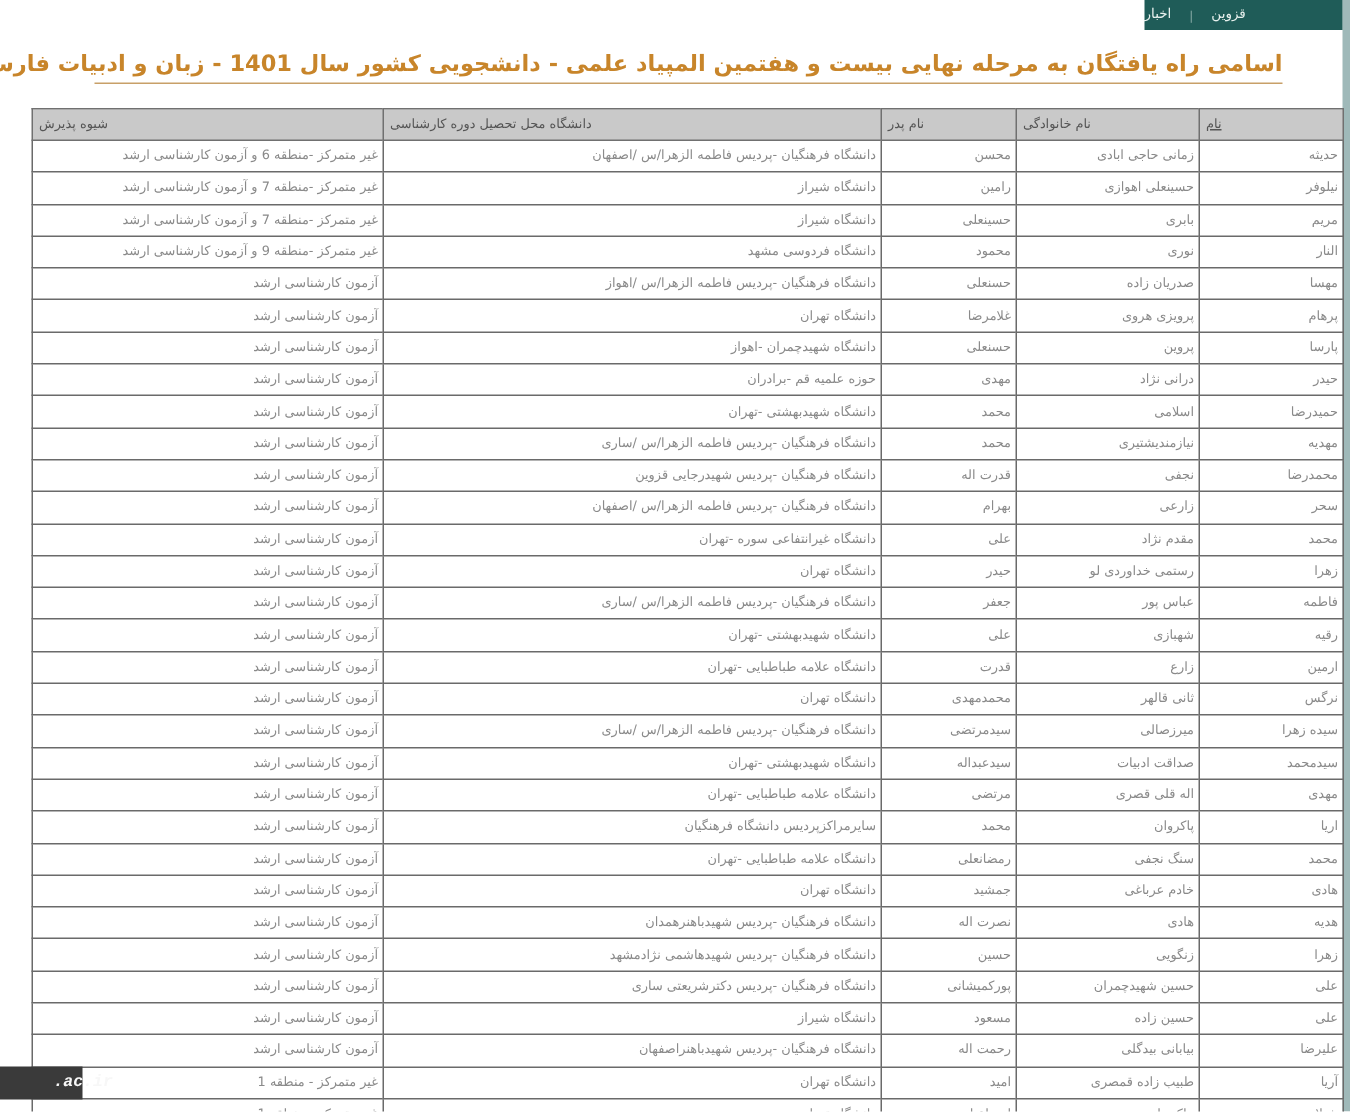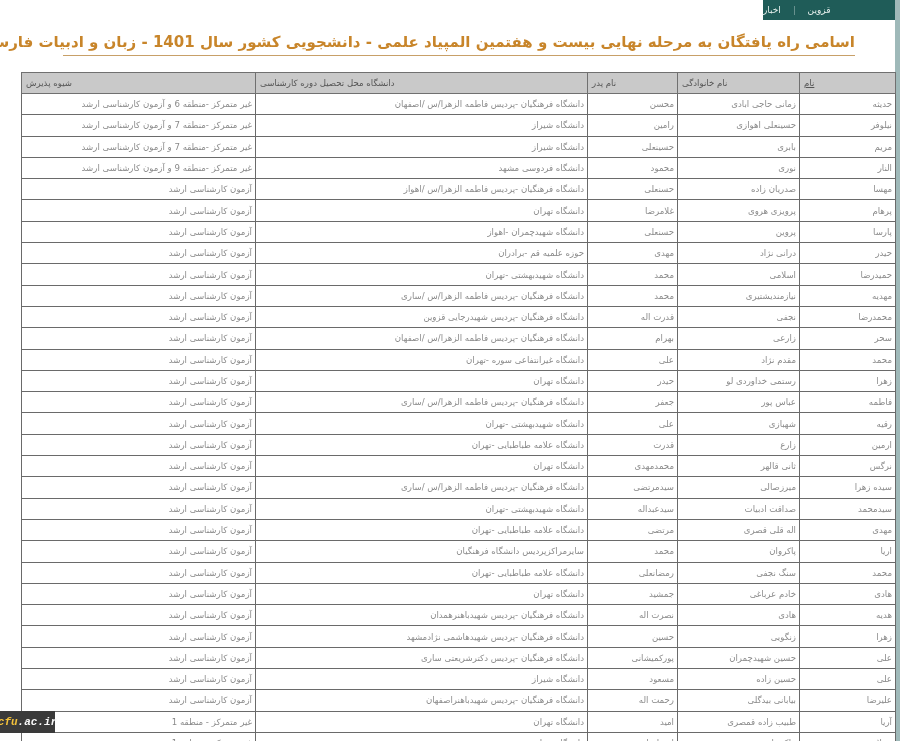--- a/index.html
+++ b/index.html
@@ -51,21 +51,21 @@
   .c-last { width:113px; }
   .c-father { width:81px; }
   .c-uni { width:323px; }
   .c-method { width:225px; }
   .watermark {
     position:absolute; left:0; top:711px; width:55px; height:22px;
     background:#3a3a3a; color:#f4c23a;
     font-family:Liberation Mono, monospace; font-style:italic; font-weight:bold;
     font-size:11px; display:flex; align-items:center; justify-content:center;
   }
-  .watermark .wm-a { color:#f7f7f7; }
+  .watermark .wm-a { color:#f7f7f7;padding-left:36px; }
 </style>
 </head>
 <body>
 
 <div class="right-strip"></div>
 
 <div class="topbar">
   <a class="nav-link">قزوین</a>
   <span class="sep">|</span>
   <a class="nav-link">اخبار</a>

